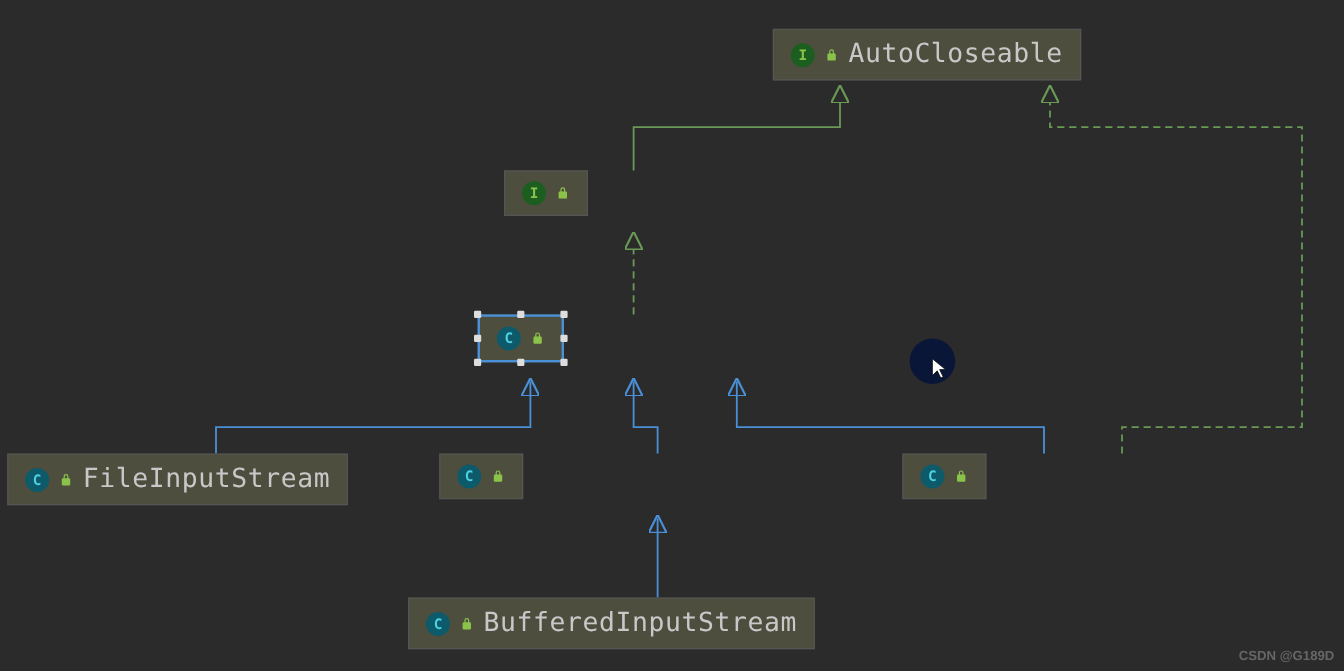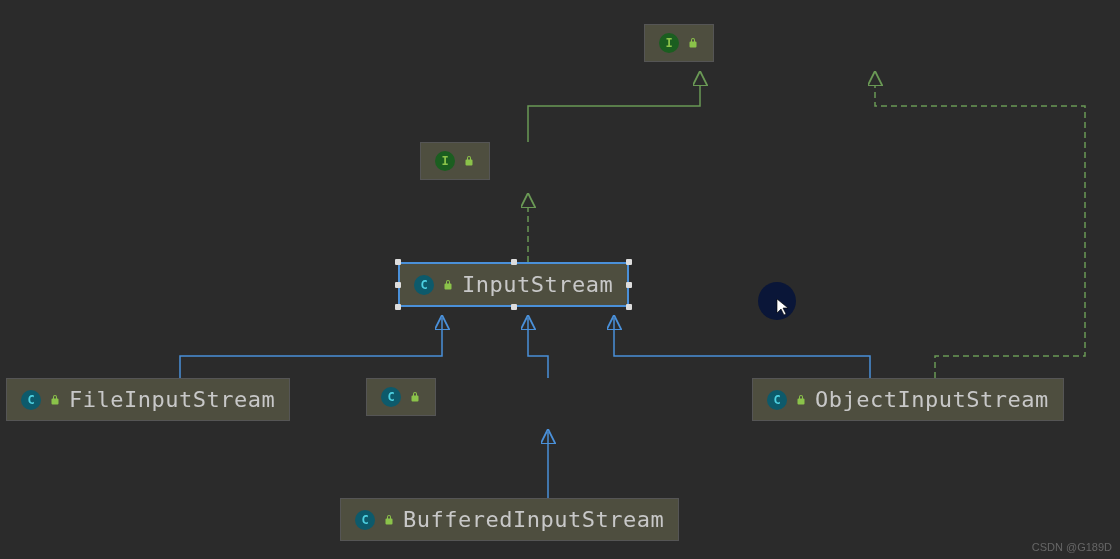--- a/index.html
+++ b/index.html
@@ -89,20 +89,21 @@
       width: 14px;
       height: 18px;
     }
     .watermark {
       position: absolute;
       right: 8px;
       bottom: 6px;
       color: #666;
       font-size: 11px;
       font-family: sans-serif;
+      font-weight: bold;
     }
   </style>
 </head>
 <body>
 
 <div class="canvas">
 
   <svg class="edges">
     <defs>
       <marker id="arrow-green" markerWidth="10" markerHeight="10" refX="8" refY="5" orient="auto">
@@ -129,35 +130,35 @@
     <path d="M 870 378 L 870 356 L 614 356 L 614 318" stroke="#4a90d9" stroke-width="1.5" fill="none" marker-end="url(#arrow-blue)"></path>
 
     <path d="M 548 498 L 548 432" stroke="#4a90d9" stroke-width="1.5" fill="none" marker-end="url(#arrow-blue)"></path>
   </svg>
 
   <div class="node" style="left:644px; top:24px;">
     <span class="type-icon interface">I</span>
     <svg class="lock-icon" viewBox="0 0 24 24">
         <path fill="currentColor" d="M12 2a4 4 0 0 0-4 4v3H7a2 2 0 0 0-2 2v8a2 2 0 0 0 2 2h10a2 2 0 0 0 2-2v-8a2 2 0 0 0-2-2h-1V6a4 4 0 0 0-4-4zm-2 4a2 2 0 1 1 4 0v3h-4V6z"></path>
       </svg>
+    <span class="node-label">AutoCloseable</span>
   </div>
 
   <div class="node" style="left:420px; top:142px;">
     <span class="type-icon interface">I</span>
     <svg class="lock-icon" viewBox="0 0 24 24">
         <path fill="currentColor" d="M12 2a4 4 0 0 0-4 4v3H7a2 2 0 0 0-2 2v8a2 2 0 0 0 2 2h10a2 2 0 0 0 2-2v-8a2 2 0 0 0-2-2h-1V6a4 4 0 0 0-4-4zm-2 4a2 2 0 1 1 4 0v3h-4V6z"></path>
       </svg>
   </div>
 
   <div class="node selected" style="left:398px; top:262px;">
     <span class="type-icon class">C</span>
     <svg class="lock-icon" viewBox="0 0 24 24">
         <path fill="currentColor" d="M12 2a4 4 0 0 0-4 4v3H7a2 2 0 0 0-2 2v8a2 2 0 0 0 2 2h10a2 2 0 0 0 2-2v-8a2 2 0 0 0-2-2h-1V6a4 4 0 0 0-4-4zm-2 4a2 2 0 1 1 4 0v3h-4V6z"></path>
       </svg>
-    <span class="node-label">InputStream</span>
     <span class="handle" style="left:-5px; top:-5px;"></span>
     <span class="handle" style="right:-5px; top:-5px;"></span>
     <span class="handle" style="left:-5px; bottom:-5px;"></span>
     <span class="handle" style="right:-5px; bottom:-5px;"></span>
     <span class="handle" style="left:50%; top:-5px; transform:translateX(-50%);"></span>
     <span class="handle" style="left:50%; bottom:-5px; transform:translateX(-50%);"></span>
     <span class="handle" style="left:-5px; top:50%; transform:translateY(-50%);"></span>
     <span class="handle" style="right:-5px; top:50%; transform:translateY(-50%);"></span>
   </div>
 
@@ -174,21 +175,20 @@
     <svg class="lock-icon" viewBox="0 0 24 24">
         <path fill="currentColor" d="M12 2a4 4 0 0 0-4 4v3H7a2 2 0 0 0-2 2v8a2 2 0 0 0 2 2h10a2 2 0 0 0 2-2v-8a2 2 0 0 0-2-2h-1V6a4 4 0 0 0-4-4zm-2 4a2 2 0 1 1 4 0v3h-4V6z"></path>
       </svg>
   </div>
 
   <div class="node" style="left:752px; top:378px;">
     <span class="type-icon class">C</span>
     <svg class="lock-icon" viewBox="0 0 24 24">
         <path fill="currentColor" d="M12 2a4 4 0 0 0-4 4v3H7a2 2 0 0 0-2 2v8a2 2 0 0 0 2 2h10a2 2 0 0 0 2-2v-8a2 2 0 0 0-2-2h-1V6a4 4 0 0 0-4-4zm-2 4a2 2 0 1 1 4 0v3h-4V6z"></path>
       </svg>
-    <span class="node-label">ObjectInputStream</span>
   </div>
 
   <div class="node" style="left:340px; top:498px;">
     <span class="type-icon class">C</span>
     <svg class="lock-icon" viewBox="0 0 24 24">
         <path fill="currentColor" d="M12 2a4 4 0 0 0-4 4v3H7a2 2 0 0 0-2 2v8a2 2 0 0 0 2 2h10a2 2 0 0 0 2-2v-8a2 2 0 0 0-2-2h-1V6a4 4 0 0 0-4-4zm-2 4a2 2 0 1 1 4 0v3h-4V6z"></path>
       </svg>
     <span class="node-label">BufferedInputStream</span>
   </div>
 

